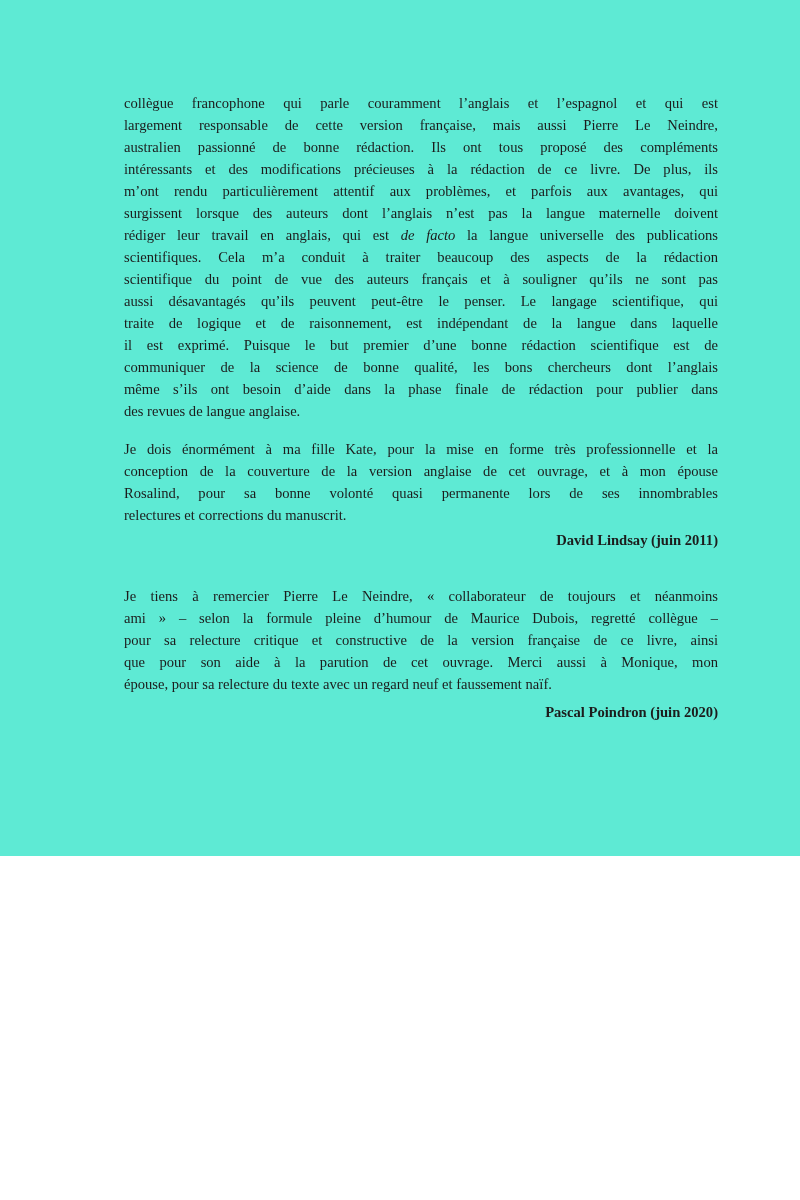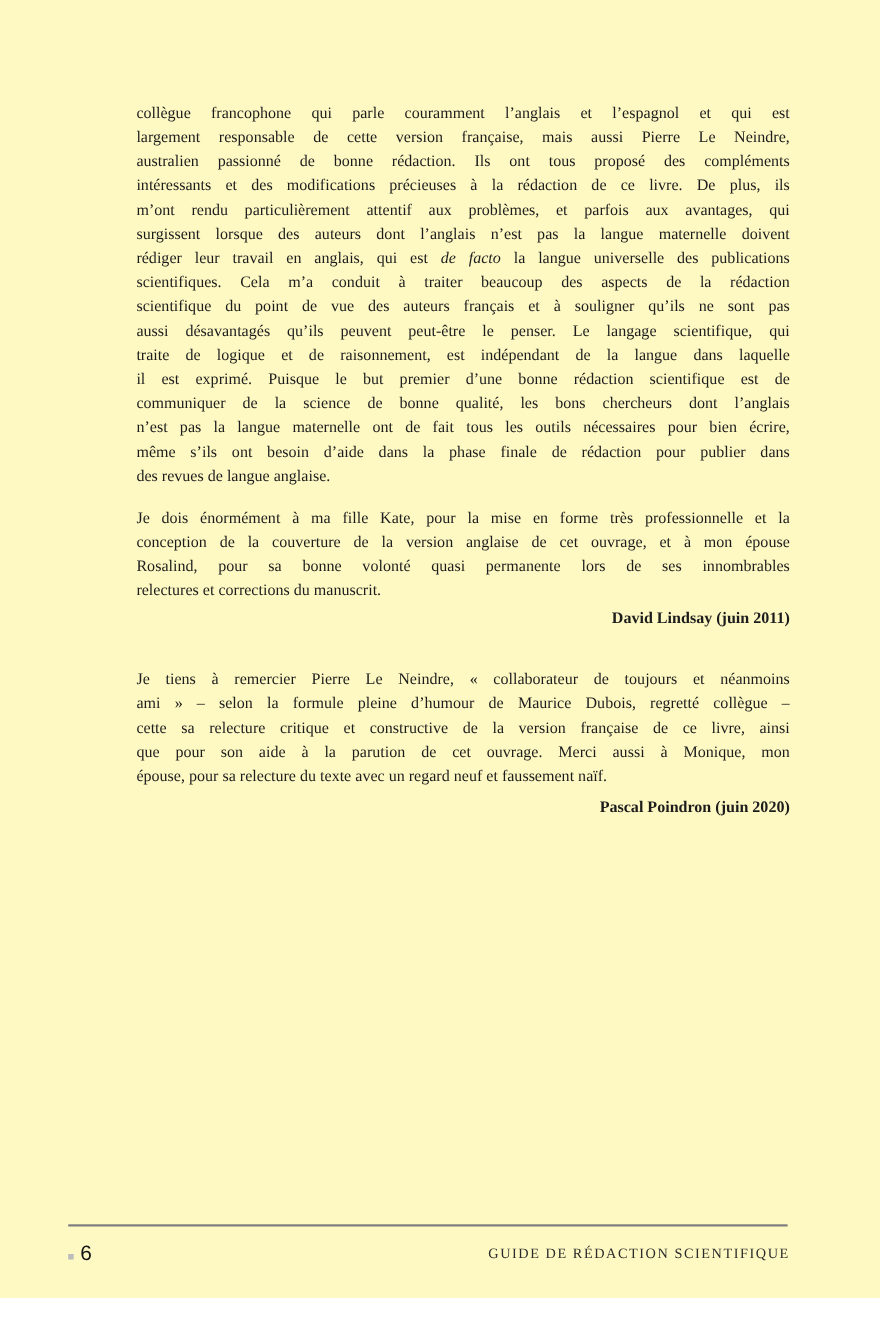--- a/index.html
+++ b/index.html
@@ -3,22 +3,22 @@
 <meta charset="utf-8">
 <style>
   html, body {
     margin: 0;
     padding: 0;
     background: #ffffff;
   }
   .page {
     position: relative;
     width: 800px;
-    height: 1180px;
-    background: #fef9c3;
+    height: 856px;
+    background: #5eead4;
     color: #1c1c1c;
     font-family: "Liberation Serif", "DejaVu Serif", serif;
     overflow: hidden;
   }
   .text-block {
     position: absolute;
     left: 124px;
     top: 92px;
     width: 594px;
   }
@@ -101,38 +101,37 @@
         <div class="line">intéressants et des modifications précieuses à la rédaction de ce livre. De plus, ils</div>
         <div class="line">m’ont rendu particulièrement attentif aux problèmes, et parfois aux avantages, qui</div>
         <div class="line">surgissent lorsque des auteurs dont l’anglais n’est pas la langue maternelle doivent</div>
         <div class="line">rédiger leur travail en anglais, qui est <em>de facto</em> la langue universelle des publications</div>
         <div class="line">scientifiques. Cela m’a conduit à traiter beaucoup des aspects de la rédaction</div>
         <div class="line">scientifique du point de vue des auteurs français et à souligner qu’ils ne sont pas</div>
         <div class="line">aussi désavantagés qu’ils peuvent peut-être le penser. Le langage scientifique, qui</div>
         <div class="line">traite de logique et de raisonnement, est indépendant de la langue dans laquelle</div>
         <div class="line">il est exprimé. Puisque le but premier d’une bonne rédaction scientifique est de</div>
         <div class="line">communiquer de la science de bonne qualité, les bons chercheurs dont l’anglais</div>
-        <div class="line">n’est pas la langue maternelle ont de fait tous les outils nécessaires pour bien écrire,</div>
         <div class="line">même s’ils ont besoin d’aide dans la phase finale de rédaction pour publier dans</div>
         <div class="line last">des revues de langue anglaise.</div>
       </div>
 
     <div class="para" id="paragraph-2">
         <div class="line">Je dois énormément à ma fille Kate, pour la mise en forme très professionnelle et la</div>
         <div class="line">conception de la couverture de la version anglaise de cet ouvrage, et à mon épouse</div>
         <div class="line">Rosalind, pour sa bonne volonté quasi permanente lors de ses innombrables</div>
         <div class="line last">relectures et corrections du manuscrit.</div>
       </div>
 
     <div class="signature" id="signature-1">David Lindsay (juin 2011)</div>
 
     <div class="para" id="paragraph-3">
         <div class="line">Je tiens à remercier Pierre Le Neindre, « collaborateur de toujours et néanmoins</div>
         <div class="line">ami » – selon la formule pleine d’humour de Maurice Dubois, regretté collègue –</div>
-        <div class="line">cette sa relecture critique et constructive de la version française de ce livre, ainsi</div>
+        <div class="line">pour sa relecture critique et constructive de la version française de ce livre, ainsi</div>
         <div class="line">que pour son aide à la parution de cet ouvrage. Merci aussi à Monique, mon</div>
         <div class="line last">épouse, pour sa relecture du texte avec un regard neuf et faussement naïf.</div>
       </div>
 
     <div class="signature" id="signature-2">Pascal Poindron (juin 2020)</div>
   </main>
 
   <footer>
     <div class="footer-rule"></div>
     <div class="footer-row">

